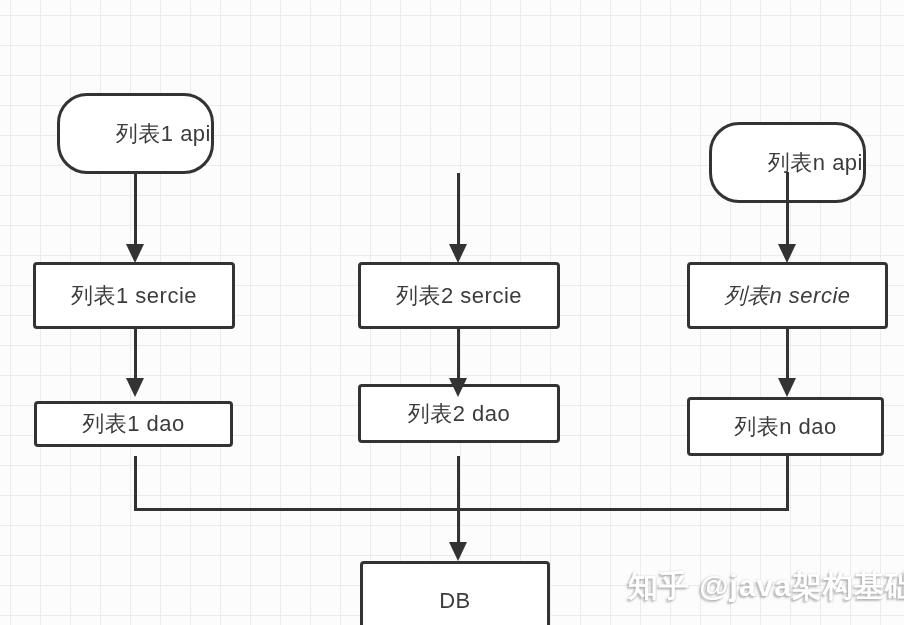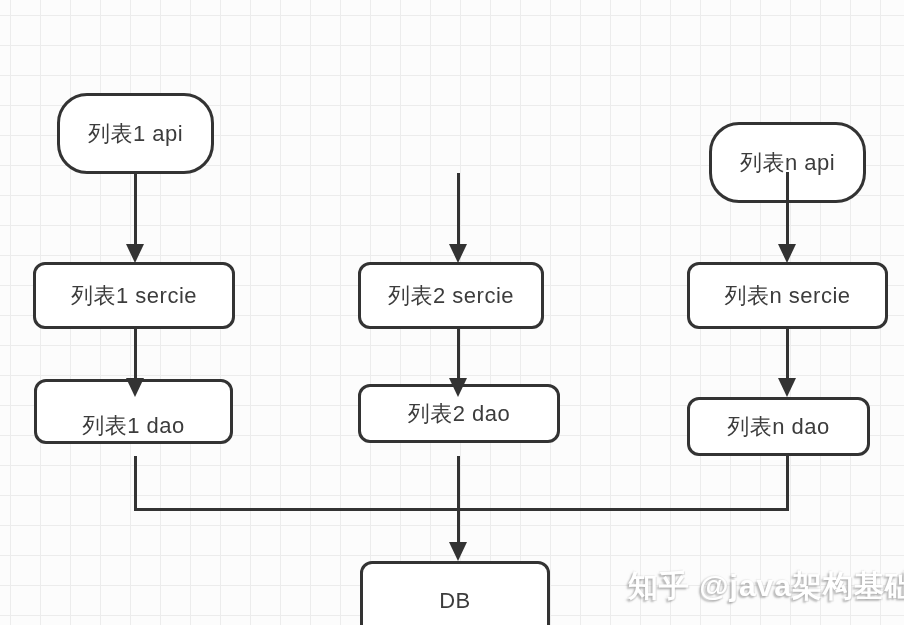--- a/index.html
+++ b/index.html
@@ -21,35 +21,35 @@
     border:3px solid #333333;
     background:#ffffff;
     display:flex;
     align-items:center;
     justify-content:center;
     color:#3c3c3c;
     font-size:22px;
     letter-spacing:0.5px;
     white-space:nowrap;
   }
-  .stadium{border-radius:30px;border-width:3.5px;}
-  .rect{border-radius:12px;}
+  .stadium{border-radius:30px;border-width:3.5px;justify-content:flex-end;}
+  .rect{border-radius:4px;}
 
   
   .api-1{left:57px;top:93px;width:157px;height:81px;}
   .svc-1{left:33px;top:262px;width:202px;height:67px;}
-  .dao-1{left:34px;top:379px;width:199px;height:65px;align-items:flex-end;}
+  .dao-1{left:34px;top:401px;width:199px;height:46px;}
   
   .api-2{left:380px;top:93px;width:157px;height:81px;}
-  .svc-2{left:358px;top:262px;width:186px;height:67px;}
+  .svc-2{left:358px;top:262px;width:202px;height:67px;}
   .dao-2{left:358px;top:384px;width:202px;height:59px;}
   
   .api-3{left:709px;top:92px;width:157px;height:81px;margin-top:30px;}
-  .svc-3{left:687px;top:262px;width:201px;height:67px;}
-  .dao-3{left:687px;top:397px;width:183px;height:59px;}
+  .svc-3{left:687px;top:262px;width:201px;height:67px;font-style:italic;}
+  .dao-3{left:687px;top:397px;width:197px;height:59px;}
   
   .db{left:360px;top:561px;width:190px;height:80px;}
 
   .vline{position:absolute;width:3px;background:#333333;}
   .hline{position:absolute;height:3px;background:#333333;}
   .arrow-down{
     position:absolute;width:0;height:0;
     border-left:9px solid transparent;
     border-right:9px solid transparent;
     border-top:19px solid #333333;

